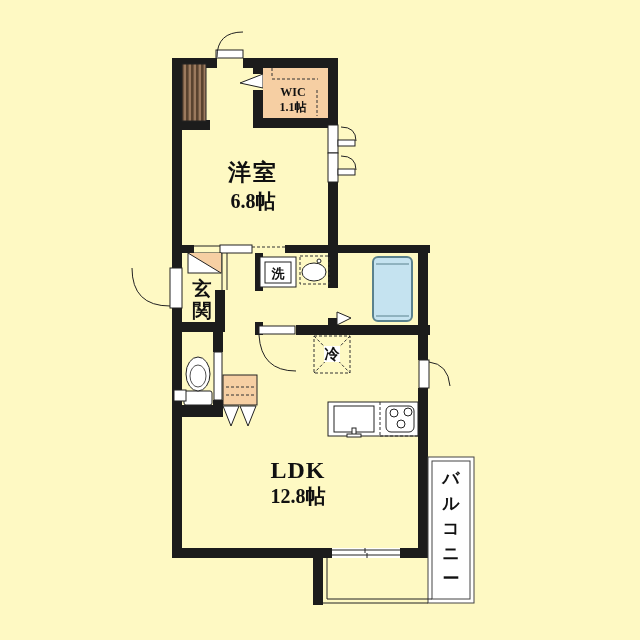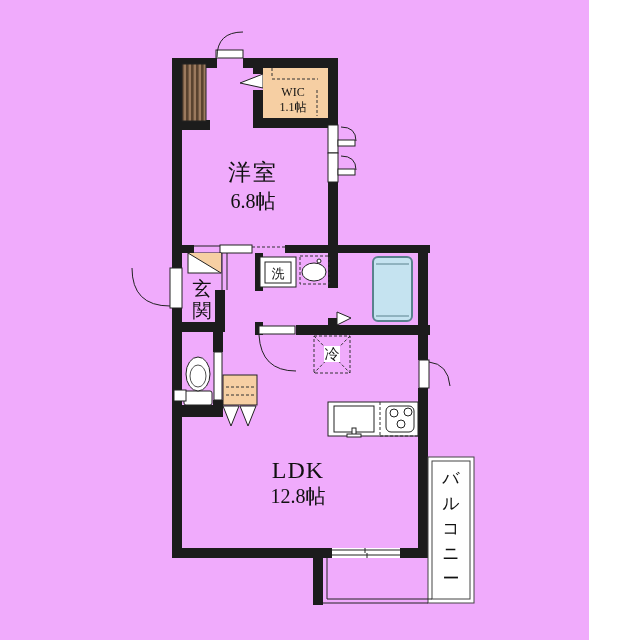--- a/index.html
+++ b/index.html
@@ -1,16 +1,16 @@
 <!DOCTYPE html>
 <html><head>
 <meta charset="utf-8">
 <style>
   html,body{margin:0;padding:0;background:#fff;}
-  .stage{width:589px;height:640px;position:relative;background:#f0abfc;overflow:hidden;}
+  .stage{width:640px;height:640px;position:relative;background:#fef9c3;overflow:hidden;font-weight:bold;}
   svg{display:block;}
   text{font-family:"Liberation Serif","DejaVu Serif",serif;fill:#111;}
   .t-room{font-size:23px;letter-spacing:2px;}
   .t-size{font-size:20px;}
   .t-ldk{font-size:24px;letter-spacing:1px;}
   .t-wic{font-size:12px;}
   .t-genkan{font-size:19px;}
   .t-fix{font-size:13px;}
   .t-rei{font-size:15px;}
   .t-balc{font-size:17px;}

